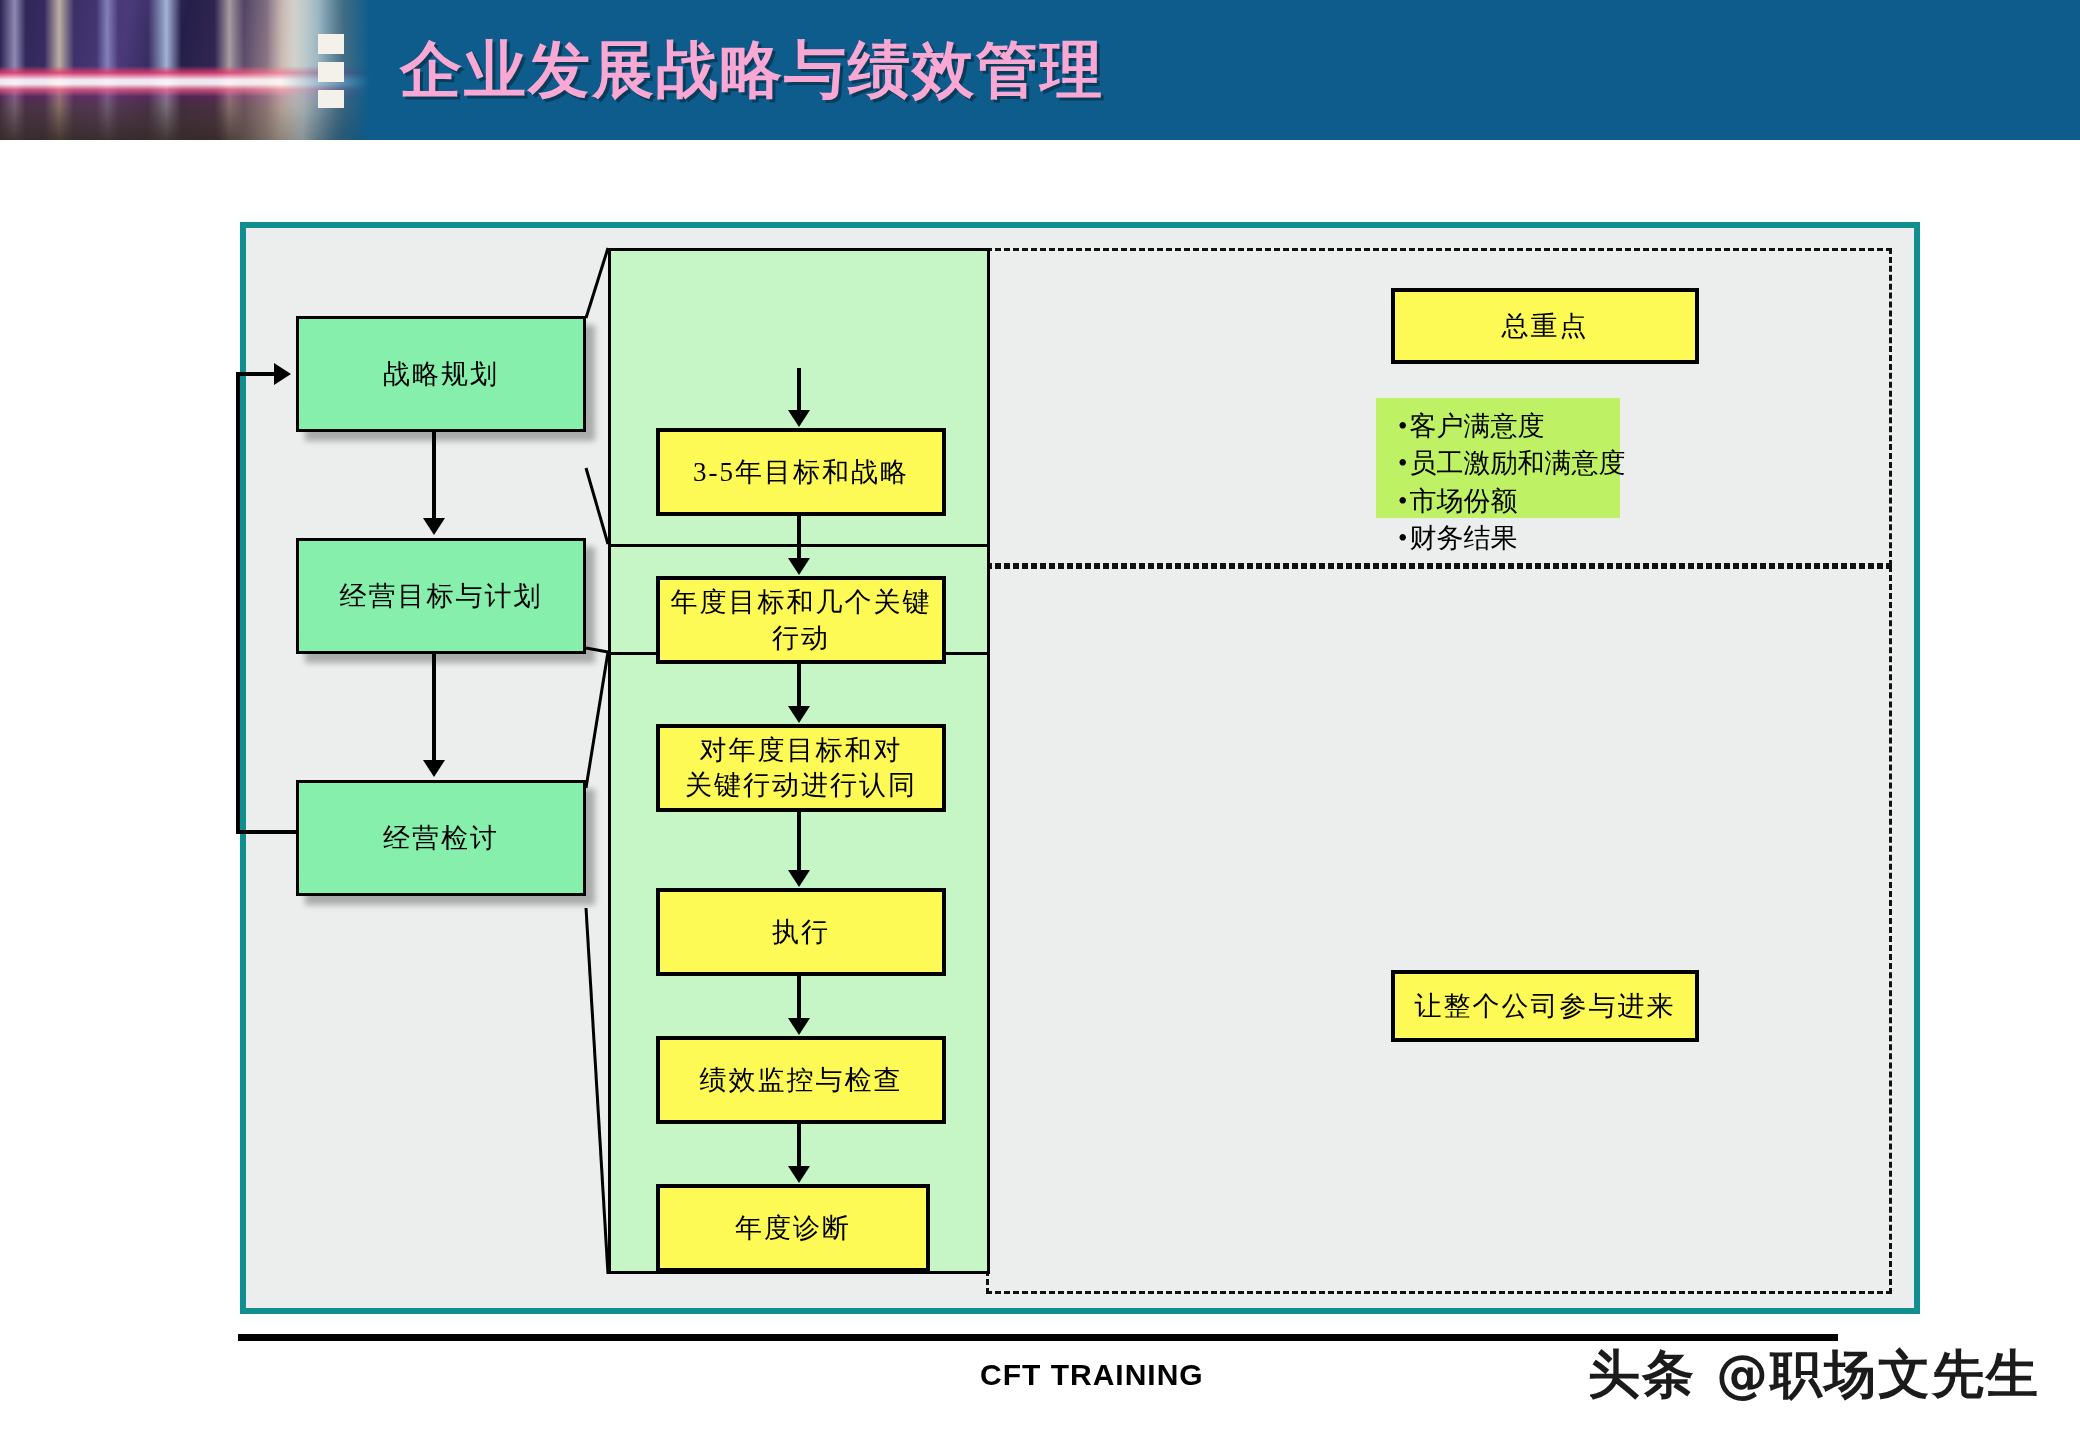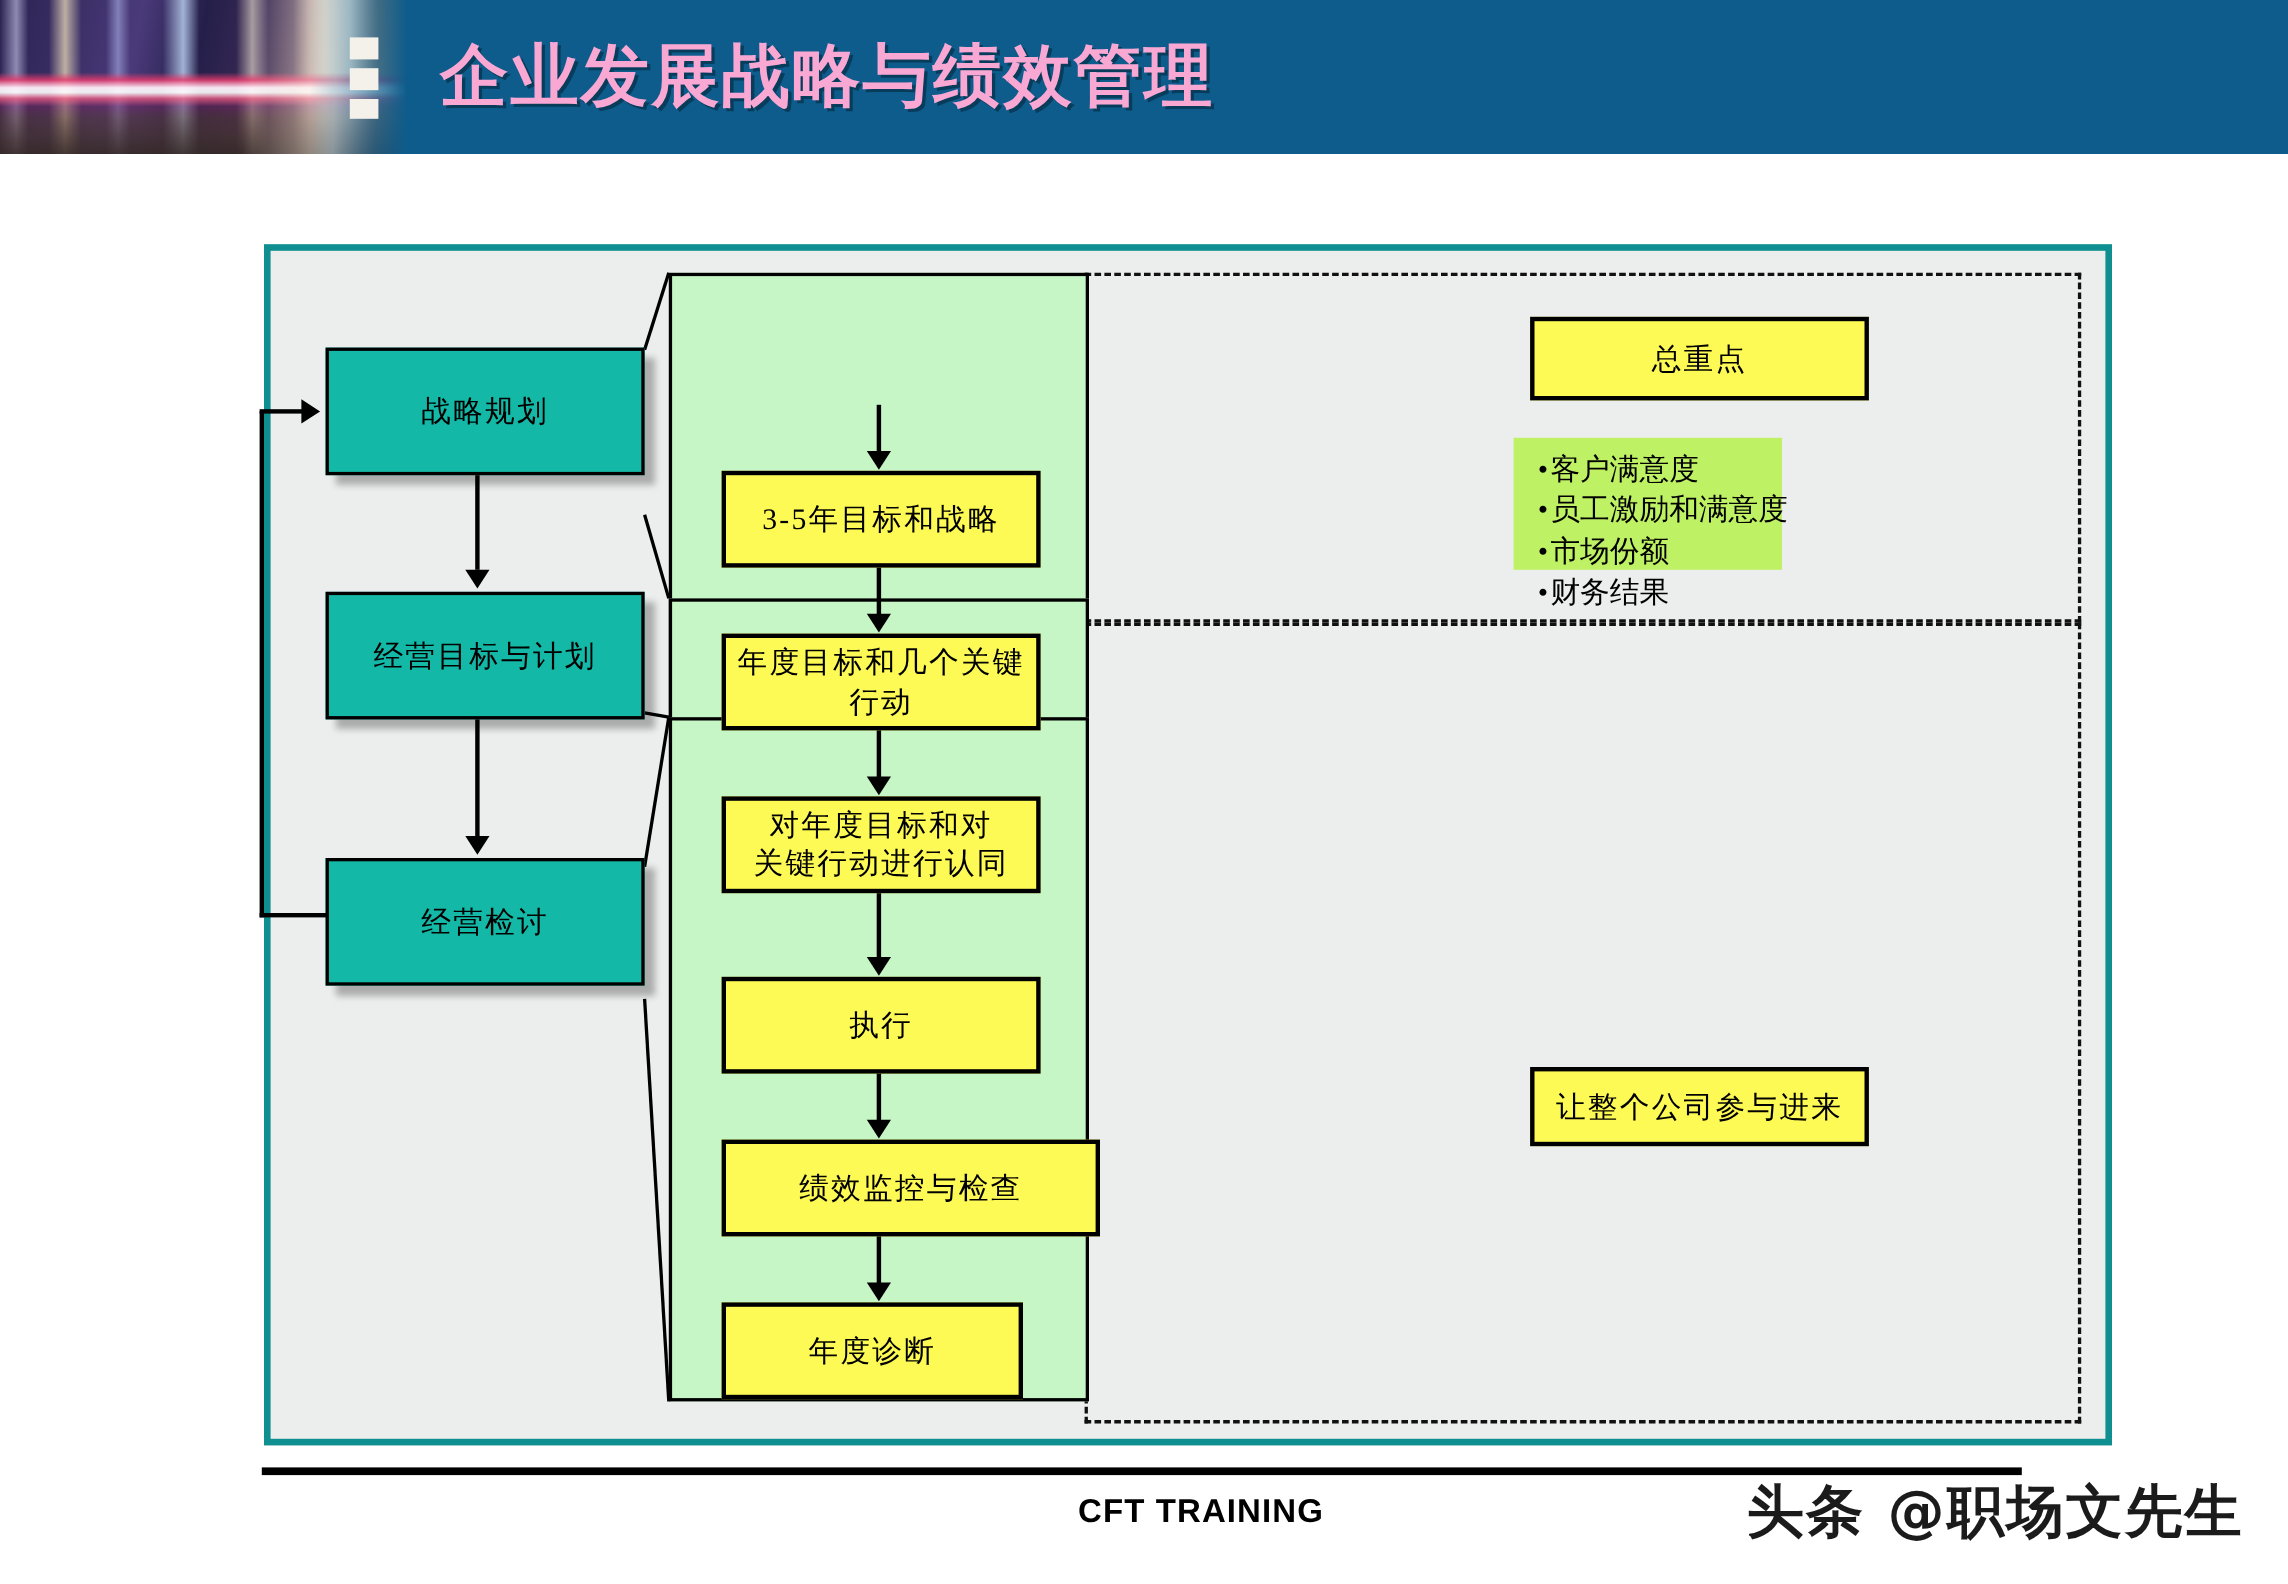--- a/index.html
+++ b/index.html
@@ -116,21 +116,21 @@
   }
 
   
   .dashed-panel {
     border: 3px dashed #111111;
     box-sizing: border-box;
   }
 
   
   .teal-box {
-    background: #14b8a6;
+    background: #86efac;
     border: 3px solid #000000;
     box-sizing: border-box;
     display: flex;
     align-items: center;
     justify-content: center;
     color: #000000;
     font-size: 27px;
     letter-spacing: 2px;
     box-shadow: 9px 9px 6px rgba(0,0,0,.28);
   }
@@ -295,21 +295,21 @@
   </div>
   <div class="abs v-line" style="left:551px; top:584px; height:60px;"></div>
   <div class="abs arrow-down" style="left:542px; top:642px;"></div>
 
   <div class="abs yellow-box" style="left:410px; top:660px; width:290px; height:88px;">
     <span>执行</span>
   </div>
   <div class="abs v-line" style="left:551px; top:748px; height:44px;"></div>
   <div class="abs arrow-down" style="left:542px; top:790px;"></div>
 
-  <div class="abs yellow-box" style="left:410px; top:808px; width:344px; height:88px;">
+  <div class="abs yellow-box" style="left:410px; top:808px; width:290px; height:88px;">
     <span>绩效监控与检查</span>
   </div>
   <div class="abs v-line" style="left:551px; top:896px; height:44px;"></div>
   <div class="abs arrow-down" style="left:542px; top:938px;"></div>
 
   <div class="abs yellow-box" style="left:410px; top:956px; width:274px; height:88px;">
     <span>年度诊断</span>
   </div>
 
   <div class="abs yellow-box" style="left:1145px; top:60px; width:308px; height:76px;">

